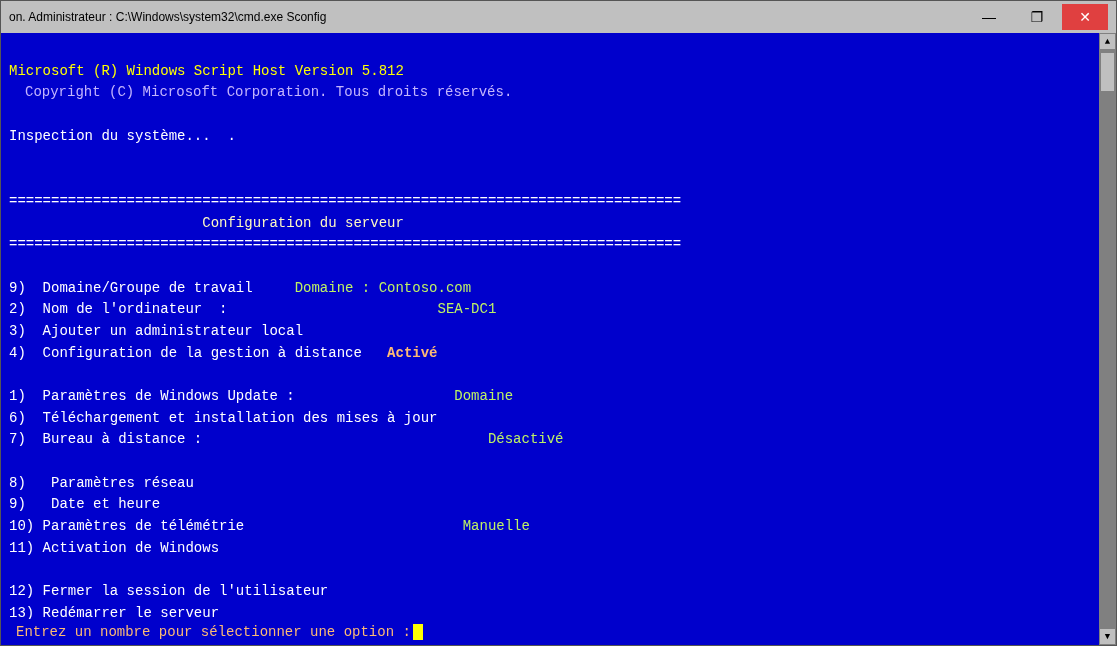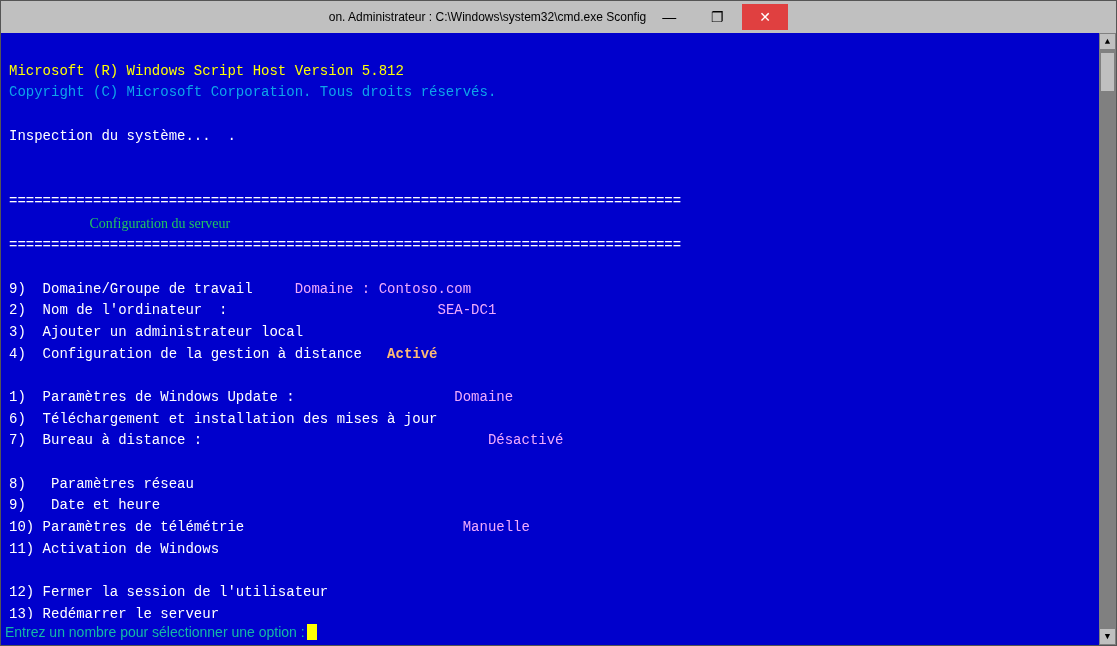--- a/index.html
+++ b/index.html
@@ -5,21 +5,21 @@
     * { margin: 0; padding: 0; box-sizing: border-box; }
     body { width: 1117px; height: 646px; background: #1a1a1a; font-family: 'Courier New', Courier, monospace; overflow: hidden; }
 
     .window { width: 1117px; height: 646px; display: flex; flex-direction: column; border: 1px solid #555; }
 
     .titlebar {
       height: 32px;
       background: #c0c0c0;
       display: flex;
       align-items: center;
-      justify-content: center;
+      justify-content: space-between;
       padding: 0 8px;
       flex-shrink: 0;
     }
     .titlebar-title {
       font-family: 'Segoe UI', Arial, sans-serif;
       font-size: 12px;
       color: #000;
     }
     .titlebar-buttons { display: flex; gap: 2px; }
     .titlebar-btn {
@@ -50,25 +50,25 @@
       color: #ffffff;
       font-family: 'Courier New', Courier, monospace;
       font-size: 14px;
       line-height: 1.55;
       padding: 6px 10px 6px 8px;
       overflow: hidden;
       white-space: pre;
     }
 
     .line-title { color: #ffff00; margin-top: 21px; }
-    .line-copyright { color: #0ea5e9; font-weight: normal; }
+    .line-copyright { color: #c4b5fd; font-weight: normal; margin-left: 16px; }
     .line-separator { color: #ffffff; }
-    .line-header { color: #22c55e; text-align: left; font-family: Liberation Serif, serif; }
+    .line-header { color: #fef9c3; text-align: left; }
     .line-value-bold { color: #fdba74; font-weight: bold; }
-    .line-value { color: #f0abfc; }
+    .line-value { color: #bef264; }
 
     .scrollbar {
       width: 17px;
       background: #c0c0c0;
       display: flex;
       flex-direction: column;
       align-items: center;
       flex-shrink: 0;
     }
     .scrollbar-arrow {
@@ -100,26 +100,26 @@
       border: 1px solid #808080;
     }
 
     .input-line {
       position: absolute;
       bottom: 0;
       left: 0;
       right: 17px;
       height: 26px;
       background: #0000cc;
-      color: #14b8a6;
-      font-family: Liberation Sans, sans-serif;
+      color: #fdba74;
+      font-family: Liberation Mono, monospace;
       font-size: 14px;
       display: flex;
       align-items: center;
-      padding: 0 4px;
+      padding: 0 15px;
     }
     .cursor-block {
       display: inline-block;
       width: 10px;
       height: 16px;
       background: #ffff00;
       margin-left: 2px;
       vertical-align: middle;
     }
   </style>

